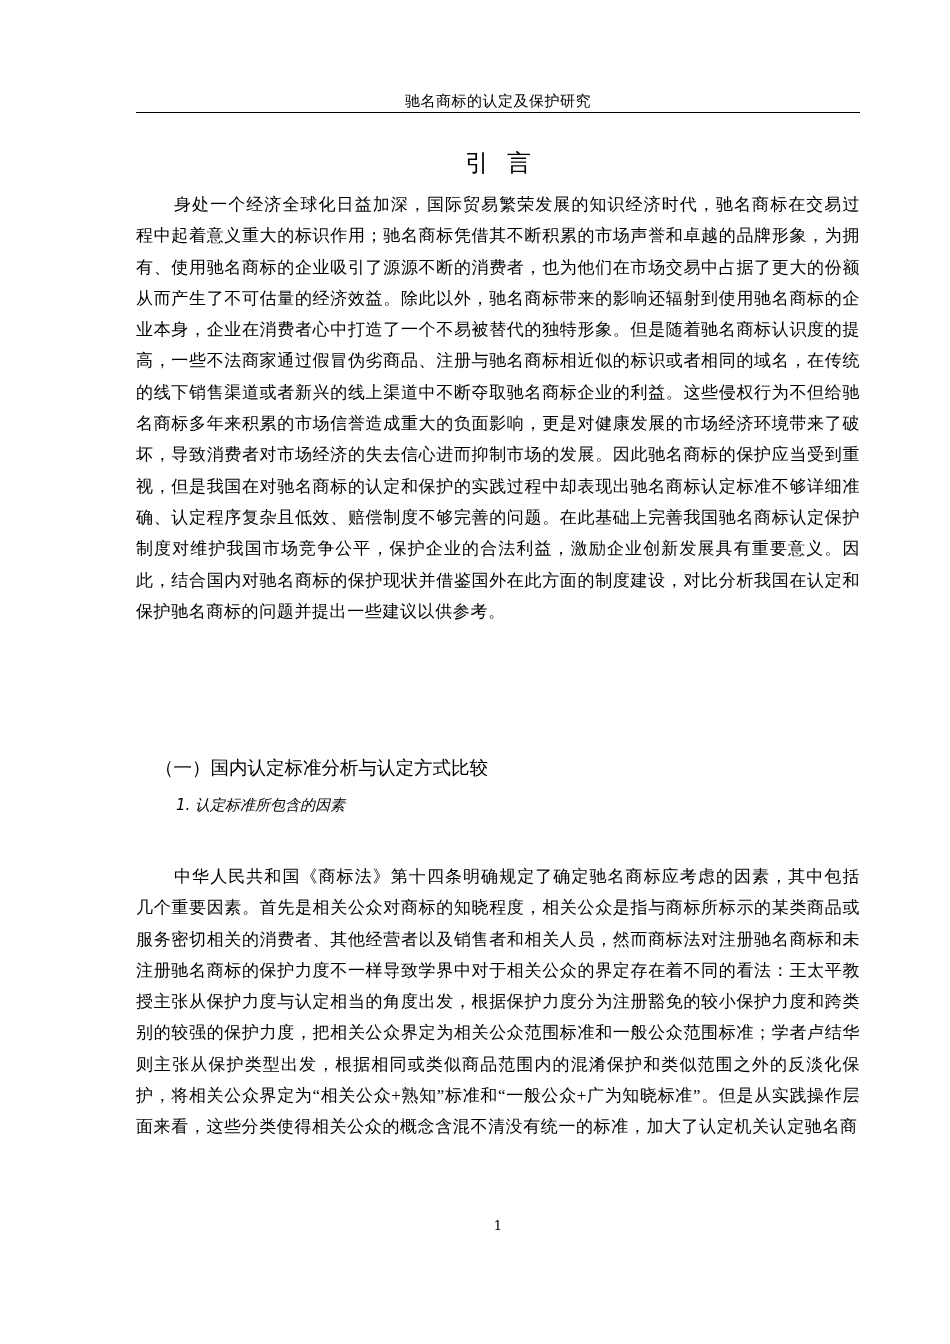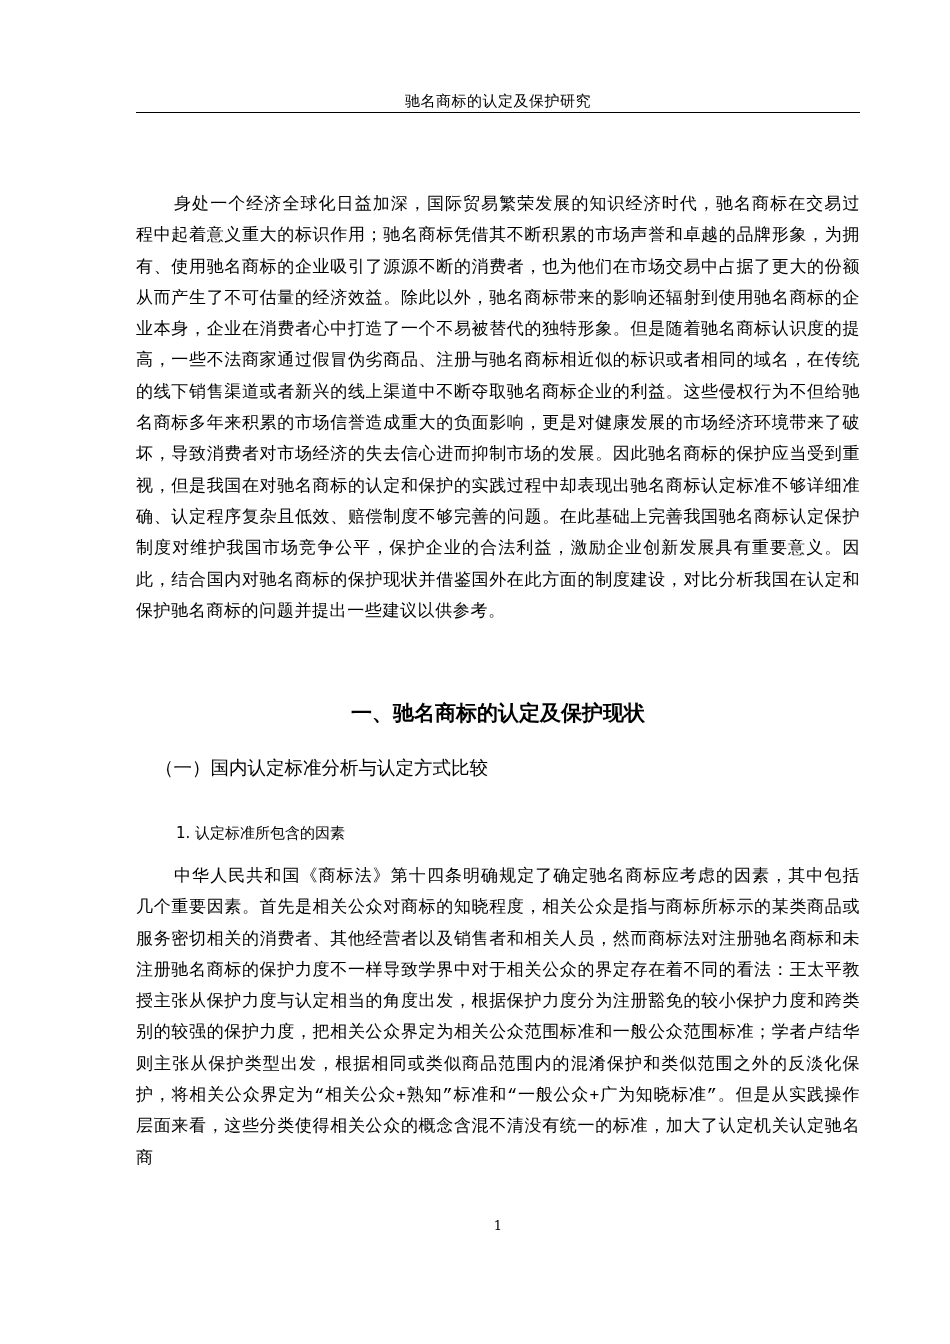--- a/index.html
+++ b/index.html
@@ -10,52 +10,52 @@
     text-align: center; font-family: "DejaVu Serif", "Liberation Serif", serif;
     font-size: 15px; line-height: 18px; letter-spacing: 0.5px;
   }
   .header-rule { position: absolute; left: 136px; width: 724px; top: 112px; height: 0; border-top: 1.5px solid #000; }
   .intro-title {
     position: absolute; left: 136px; width: 724px; top: 148px;
     text-align: center; font-family: "DejaVu Sans", "Liberation Sans", sans-serif;
     font-size: 24px; line-height: 30px; letter-spacing: 18px; text-indent: 18px;
   }
   .body-text {
-    font-family: Liberation Mono, monospace;
+    font-family: Liberation Serif, serif;
     font-size: 17px; line-height: 31.3px; text-align: justify;
     letter-spacing: 0.6px;
   }
   .para { position: absolute; left: 136px; width: 724px; margin: 0; text-indent: 38px; }
   .para1 { top: 189px; }
   .para2 { top: 861px; }
   .h1 {
     position: absolute; left: 136px; width: 724px; top: 698px; text-align: center;
     font-family: "DejaVu Sans", "Liberation Sans", sans-serif; font-size: 21px; line-height: 30px; font-weight: bold;
   }
   .h2 {
     position: absolute; left: 155px; top: 754px;
     font-family: "DejaVu Sans", "Liberation Sans", sans-serif; font-size: 18.5px; line-height: 28px; font-weight: normal;
   }
   .h3 {
-    position: absolute; left: 176px; top: 822px;
-    font-family: "DejaVu Sans", "Liberation Sans", sans-serif; font-size: 15px; line-height: 22px;
+    position: absolute; left: 176px; top: 794px;
+    font-family: "DejaVu Sans", "Liberation Sans", sans-serif; font-size: 15px; line-height: 22px; font-style: italic;
   }
   .page-number {
     position: absolute; left: 136px; width: 724px; top: 1218px; text-align: center;
     font-family: "DejaVu Serif", "Liberation Serif", serif; font-size: 13px; line-height: 16px;
   }
 </style>
 </head>
 <body>
 
 <div class="page">
   <div class="running-header">驰名商标的认定及保护研究</div>
   <div class="header-rule"></div>
 
+  <div class="intro-title">引言</div>
   <p class="para para1 body-text">身处一个经济全球化日益加深，国际贸易繁荣发展的知识经济时代，驰名商标在交易过程中起着意义重大的标识作用；驰名商标凭借其不断积累的市场声誉和卓越的品牌形象，为拥有、使用驰名商标的企业吸引了源源不断的消费者，也为他们在市场交易中占据了更大的份额从而产生了不可估量的经济效益。除此以外，驰名商标带来的影响还辐射到使用驰名商标的企业本身，企业在消费者心中打造了一个不易被替代的独特形象。但是随着驰名商标认识度的提高，一些不法商家通过假冒伪劣商品、注册与驰名商标相近似的标识或者相同的域名，在传统的线下销售渠道或者新兴的线上渠道中不断夺取驰名商标企业的利益。这些侵权行为不但给驰名商标多年来积累的市场信誉造成重大的负面影响，更是对健康发展的市场经济环境带来了破坏，导致消费者对市场经济的失去信心进而抑制市场的发展。因此驰名商标的保护应当受到重视，但是我国在对驰名商标的认定和保护的实践过程中却表现出驰名商标认定标准不够详细准确、认定程序复杂且低效、赔偿制度不够完善的问题。在此基础上完善我国驰名商标认定保护制度对维护我国市场竞争公平，保护企业的合法利益，激励企业创新发展具有重要意义。因此，结合国内对驰名商标的保护现状并借鉴国外在此方面的制度建设，对比分析我国在认定和保护驰名商标的问题并提出一些建议以供参考。</p>
 
-  <div class="h1">一、驰名商标的认定及保护现状</div>
   <div class="h2">（一）国内认定标准分析与认定方式比较</div>
   <div class="h3">1. 认定标准所包含的因素</div>
   <p class="para para2 body-text">中华人民共和国《商标法》第十四条明确规定了确定驰名商标应考虑的因素，其中包括几个重要因素。首先是相关公众对商标的知晓程度，相关公众是指与商标所标示的某类商品或服务密切相关的消费者、其他经营者以及销售者和相关人员，然而商标法对注册驰名商标和未注册驰名商标的保护力度不一样导致学界中对于相关公众的界定存在着不同的看法：王太平教授主张从保护力度与认定相当的角度出发，根据保护力度分为注册豁免的较小保护力度和跨类别的较强的保护力度，把相关公众界定为相关公众范围标准和一般公众范围标准；学者卢结华则主张从保护类型出发，根据相同或类似商品范围内的混淆保护和类似范围之外的反淡化保护，将相关公众界定为“相关公众+熟知”标准和“一般公众+广为知晓标准”。但是从实践操作层面来看，这些分类使得相关公众的概念含混不清没有统一的标准，加大了认定机关认定驰名商</p>
 
   <div class="page-number">1</div>
 </div>
 
 </body></html>

